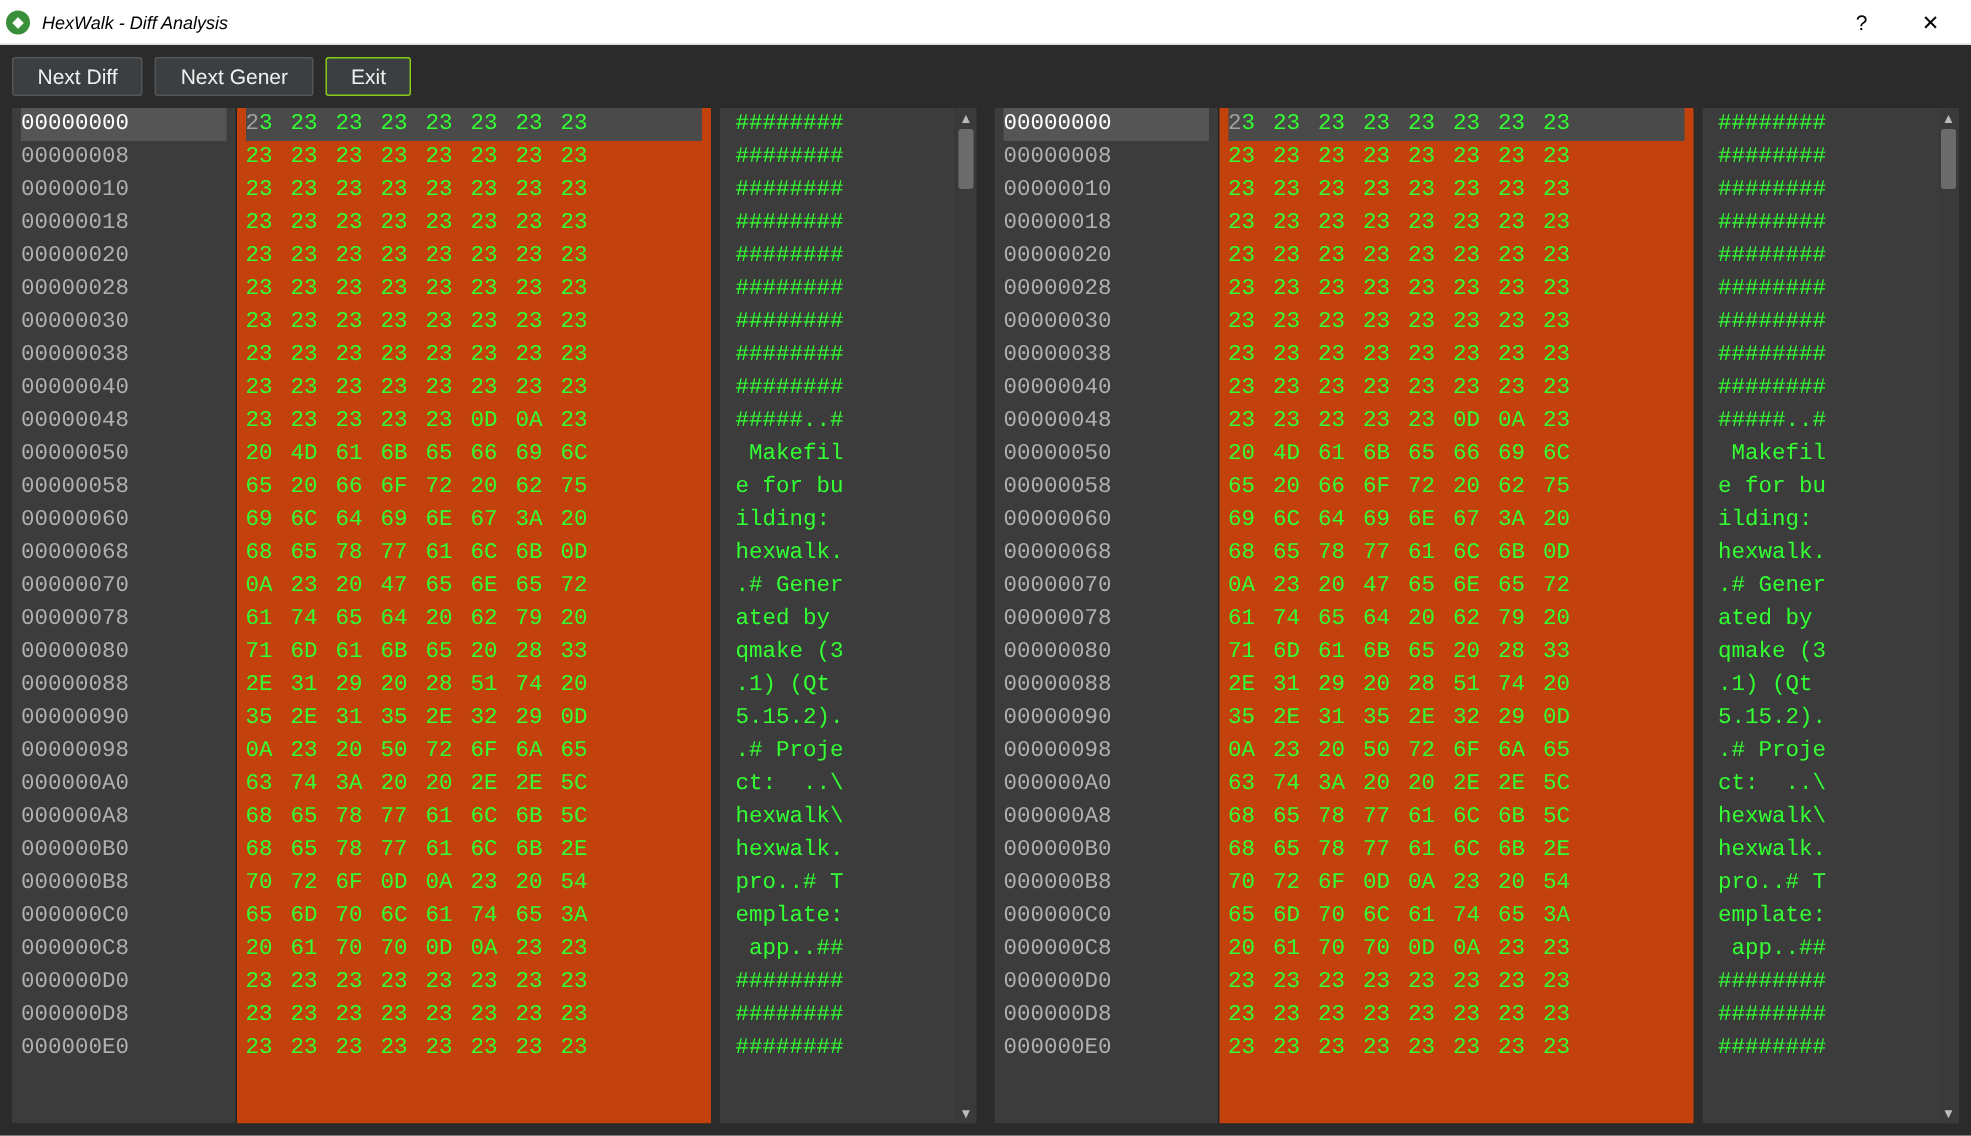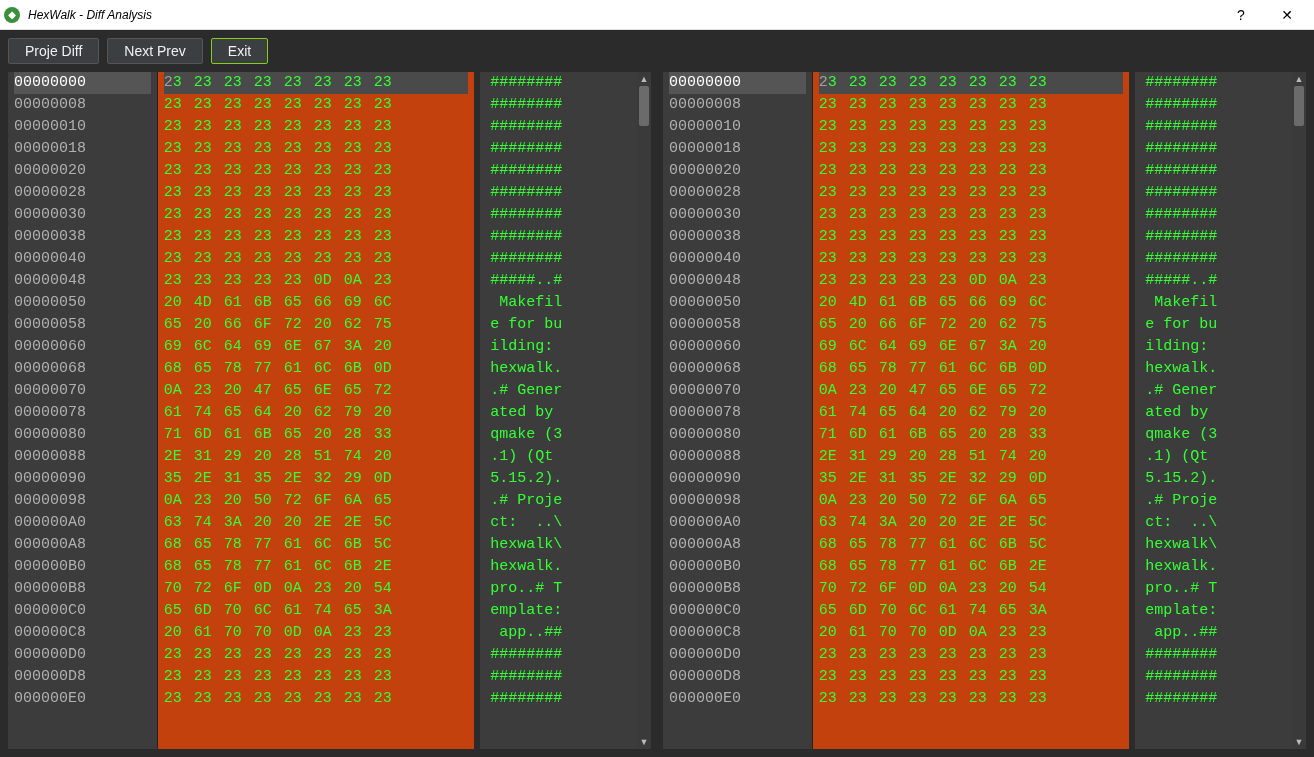--- a/index.html
+++ b/index.html
@@ -147,22 +147,22 @@
   <span class="icon">◆</span>
   <span class="title">HexWalk - Diff Analysis</span>
   <div class="controls">
     <div class="ctrl">?</div>
     <div class="ctrl">✕</div>
   </div>
 </div>
 
 <div class="appbody">
   <div class="toolbar">
-    <button>Proje Diff</button>
-    <button>Next Prev</button>
+    <button>Next Diff</button>
+    <button>Next Gener</button>
     <button class="exit">Exit</button>
   </div>
 
   <div class="panels">
 
     <div class="panel">
       <div class="hexgrid">
         <div class="col-offset" id="off-L">
             <div class="row sel">00000000</div>
             <div class="row">00000008</div>

